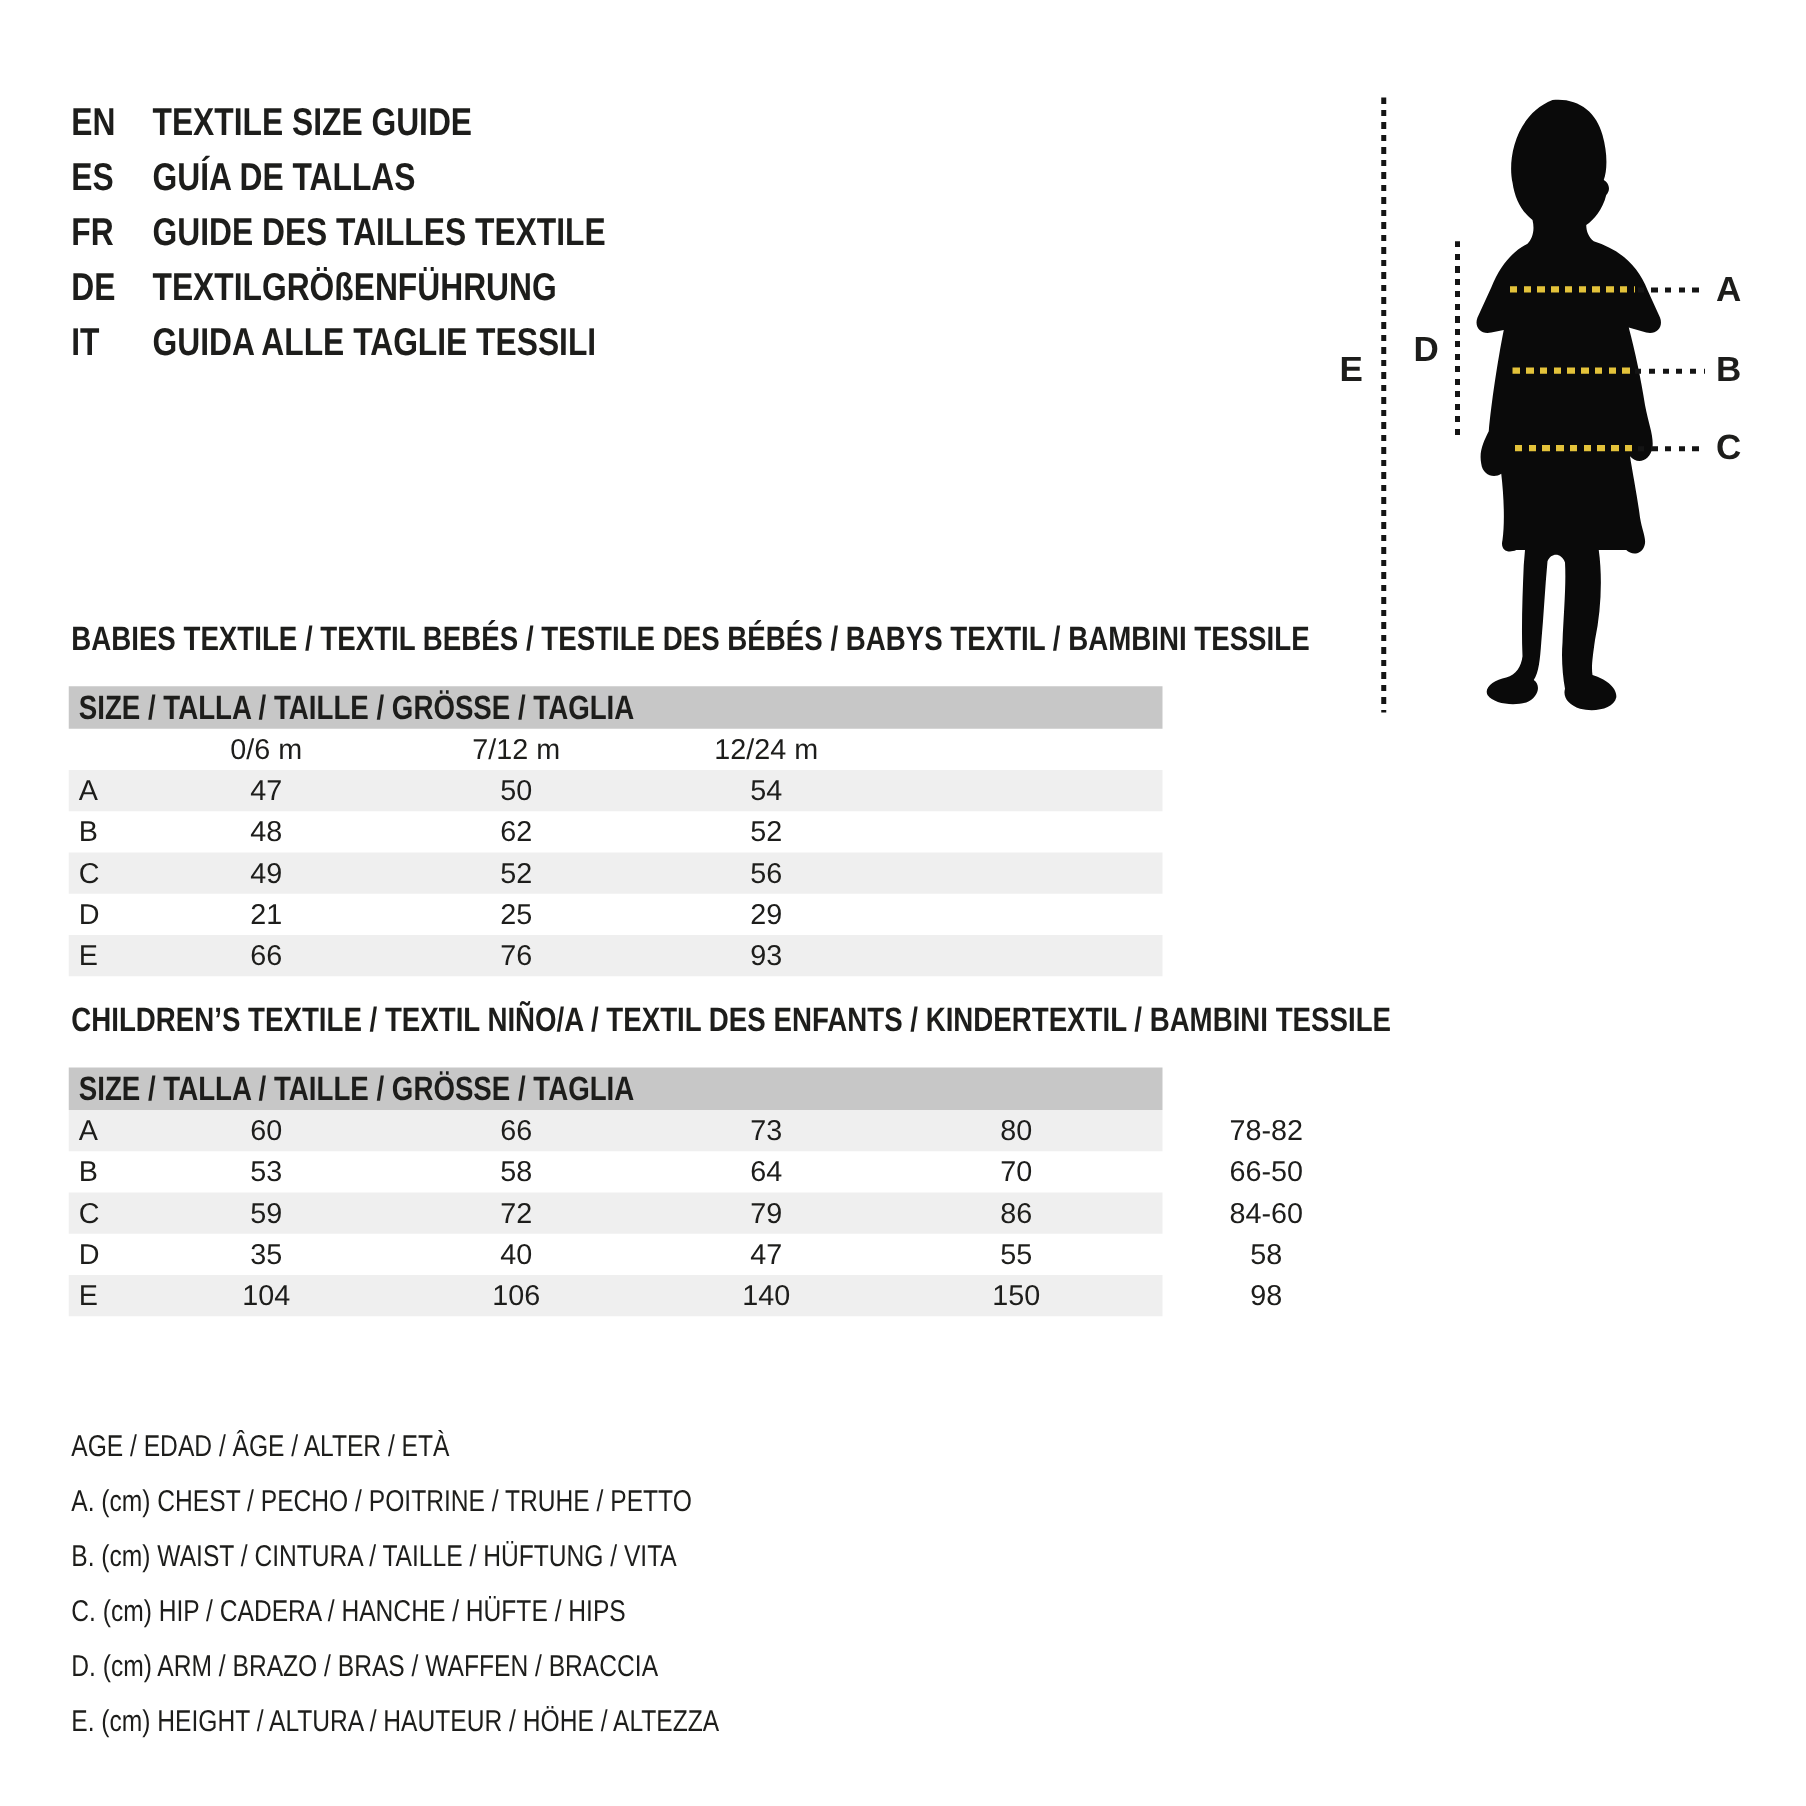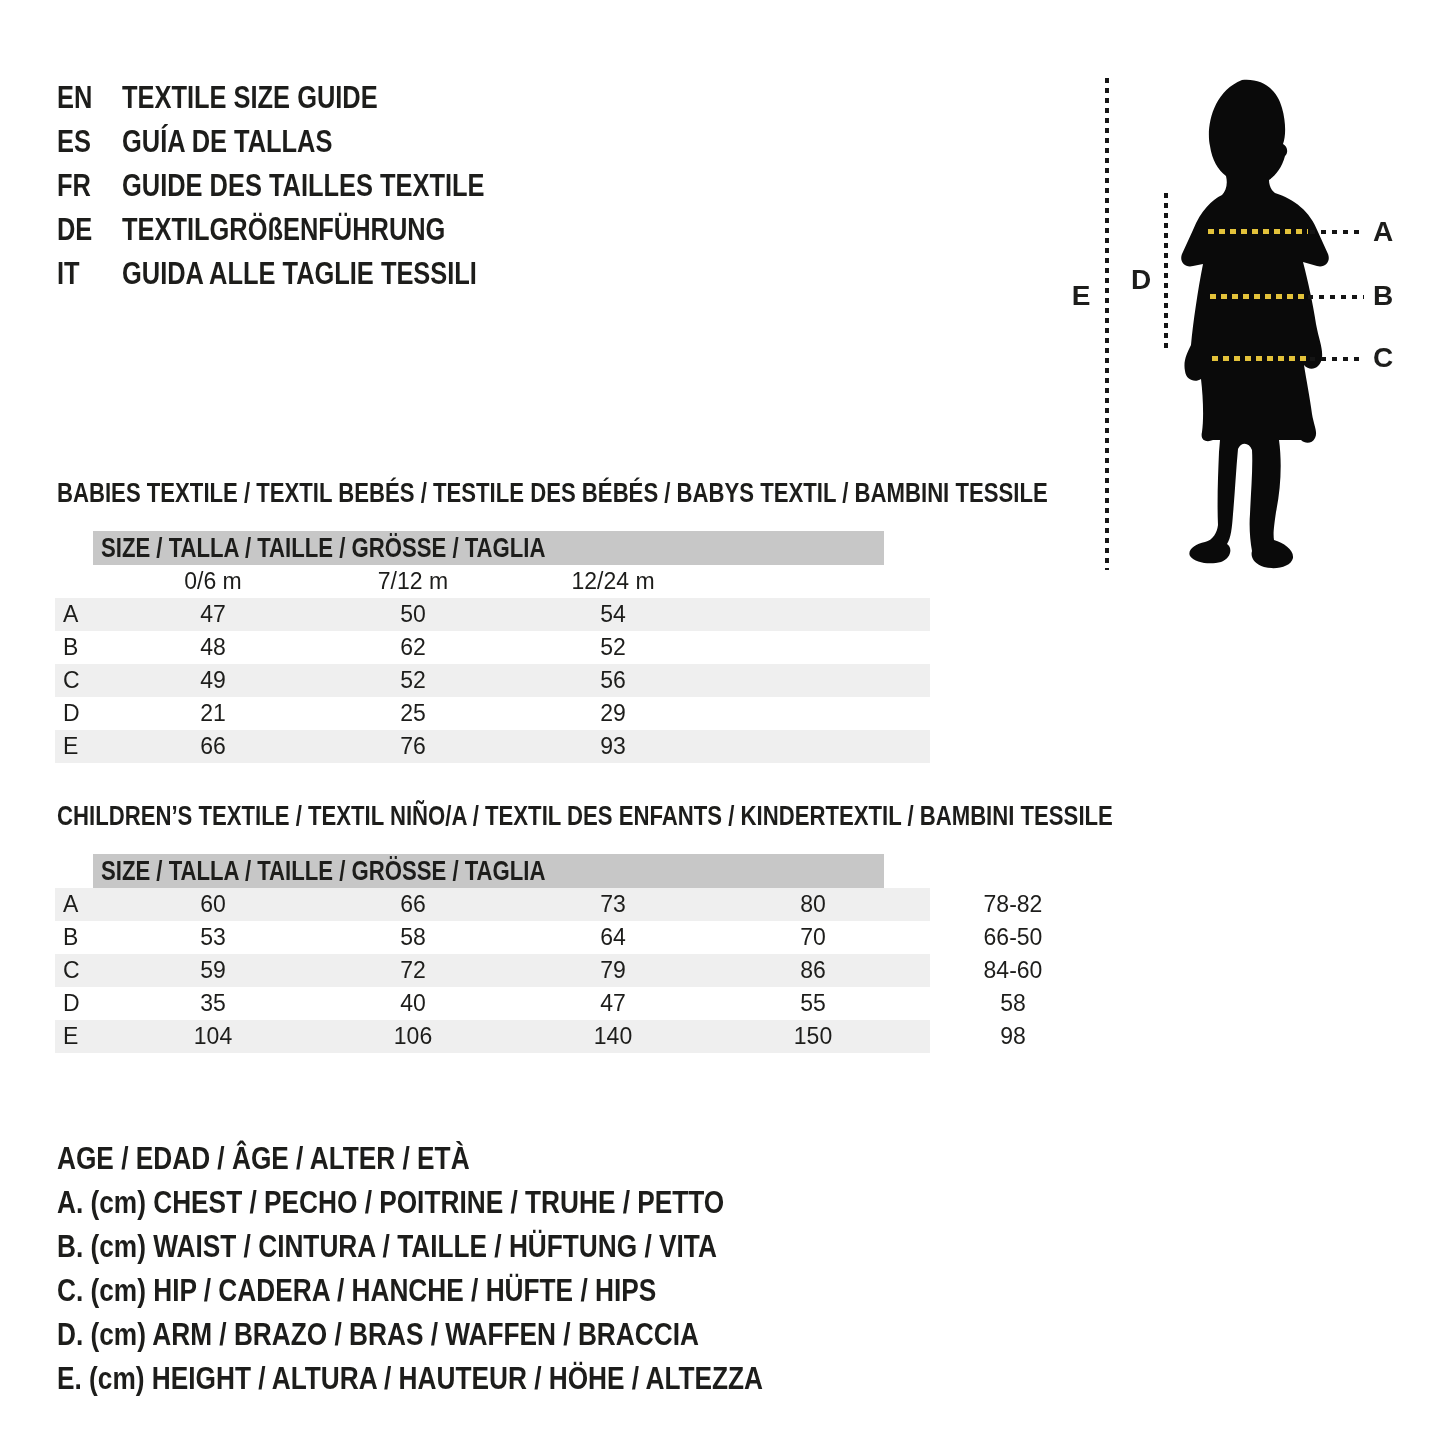--- a/index.html
+++ b/index.html
@@ -41,33 +41,33 @@
   .measure-label {
     position: absolute; width: 34px; height: 30px; line-height: 30px;
     font-size: 28px; font-weight: bold; text-align: center;
   }
   .silhouette { position: absolute; left: 1172px; top: 76px; }
 
   
   .tsection { position: absolute; left: 55px; width: 880px; }
   .tsection-title { position: absolute; left: 2px; top: 0; font-size: 27px; font-weight: bold; line-height: 30px; }
   .size-bar {
-    position: absolute; left: 0; top: 53px; width: 791px; height: 34px;
+    position: absolute; left: 0; top: 53px; width: 875px; height: 34px;
     background: var(--header-bg); line-height: 34px; padding-left: 8px;
-    font-size: 27px; font-weight: bold; box-sizing: border-box; margin-left: 38px;
+    font-size: 27px; font-weight: bold; box-sizing: border-box;
   }
   .tbody { position: absolute; left: 0; top: 87px; width: 875px; }
   .trow { display: flex; height: 33px; line-height: 33px; font-size: 23px; gap: 36px; }
   .trow.stripe { background: var(--stripe-bg); }
   .tlabel { width: 32px; padding-left: 8px; flex: none; }
   .tcell { width: 164px; text-align: center; flex: none; }
 
   
   .legend-block { position: absolute; left: 57px; top: 1136px; }
-  .legend-line { height: 44px; line-height: 44px; font-size: 32px; font-weight: bold; }
+  .legend-line { height: 44px; line-height: 44px; font-size: 24px; }
 </style>
 </head>
 <body>
 
 <div class="page" style="--dash:#e3c23a; --header-bg:#c7c7c7; --stripe-bg:#efefef;">
 
   <div class="lang-block">
     <div class="lang-row">
       <span class="lang-code cx">EN</span><span class="cx">TEXTILE SIZE GUIDE</span>
     </div>
@@ -146,21 +146,21 @@
   <div class="measure-label" style="left:1366px; top:217px;">A</div>
 
   <div class="hdash-yellow" style="left:1210px; top:294px; width:96px;"></div>
   <div class="hdash-black" style="left:1308px; top:295px; width:56px;"></div>
   <div class="measure-label" style="left:1366px; top:281px;">B</div>
 
   <div class="hdash-yellow" style="left:1212px; top:356px; width:96px;"></div>
   <div class="hdash-black" style="left:1310px; top:357px; width:54px;"></div>
   <div class="measure-label" style="left:1366px; top:343px;">C</div>
 
-  <div class="tsection" style="top:478px; height:290px;">
+  <div class="tsection" style="top:496px; height:290px;">
     <div class="tsection-title"><span class="cx">BABIES TEXTILE / TEXTIL BEBÉS / TESTILE DES BÉBÉS / BABYS TEXTIL / BAMBINI TESSILE</span></div>
     <div class="size-bar"><span class="cx">SIZE / TALLA / TAILLE / GRÖSSE / TAGLIA</span></div>
     <div class="tbody">
       <div class="trow">
         <span class="tlabel"></span>
         <span class="tcell">0/6 m</span>
         <span class="tcell">7/12 m</span>
         <span class="tcell">12/24 m</span>
       </div>
       <div class="trow stripe">

